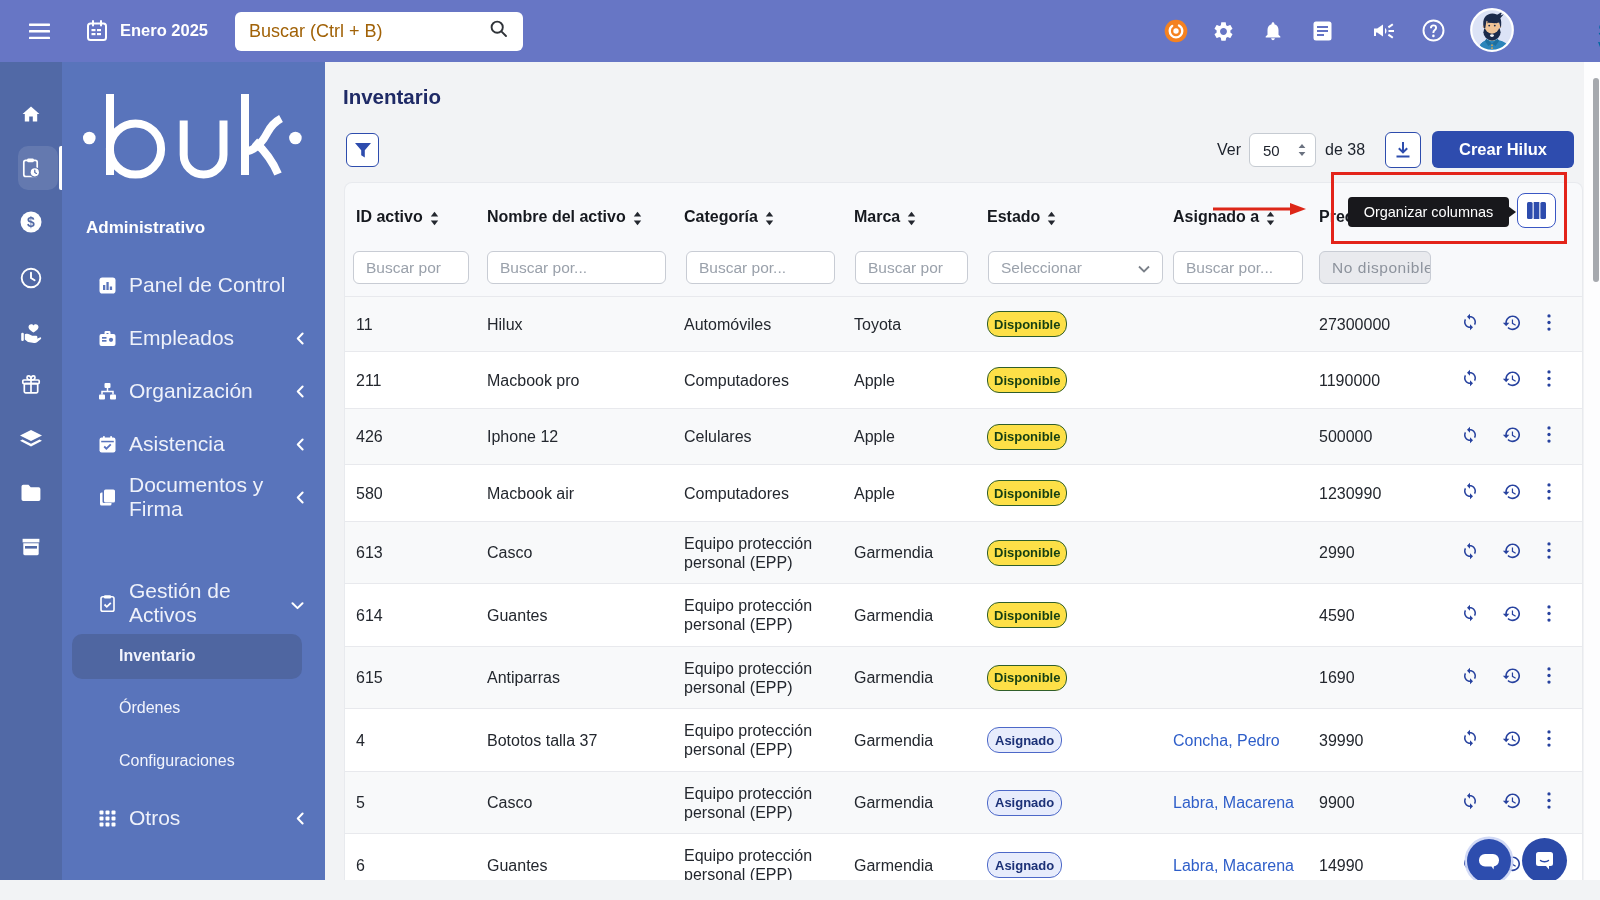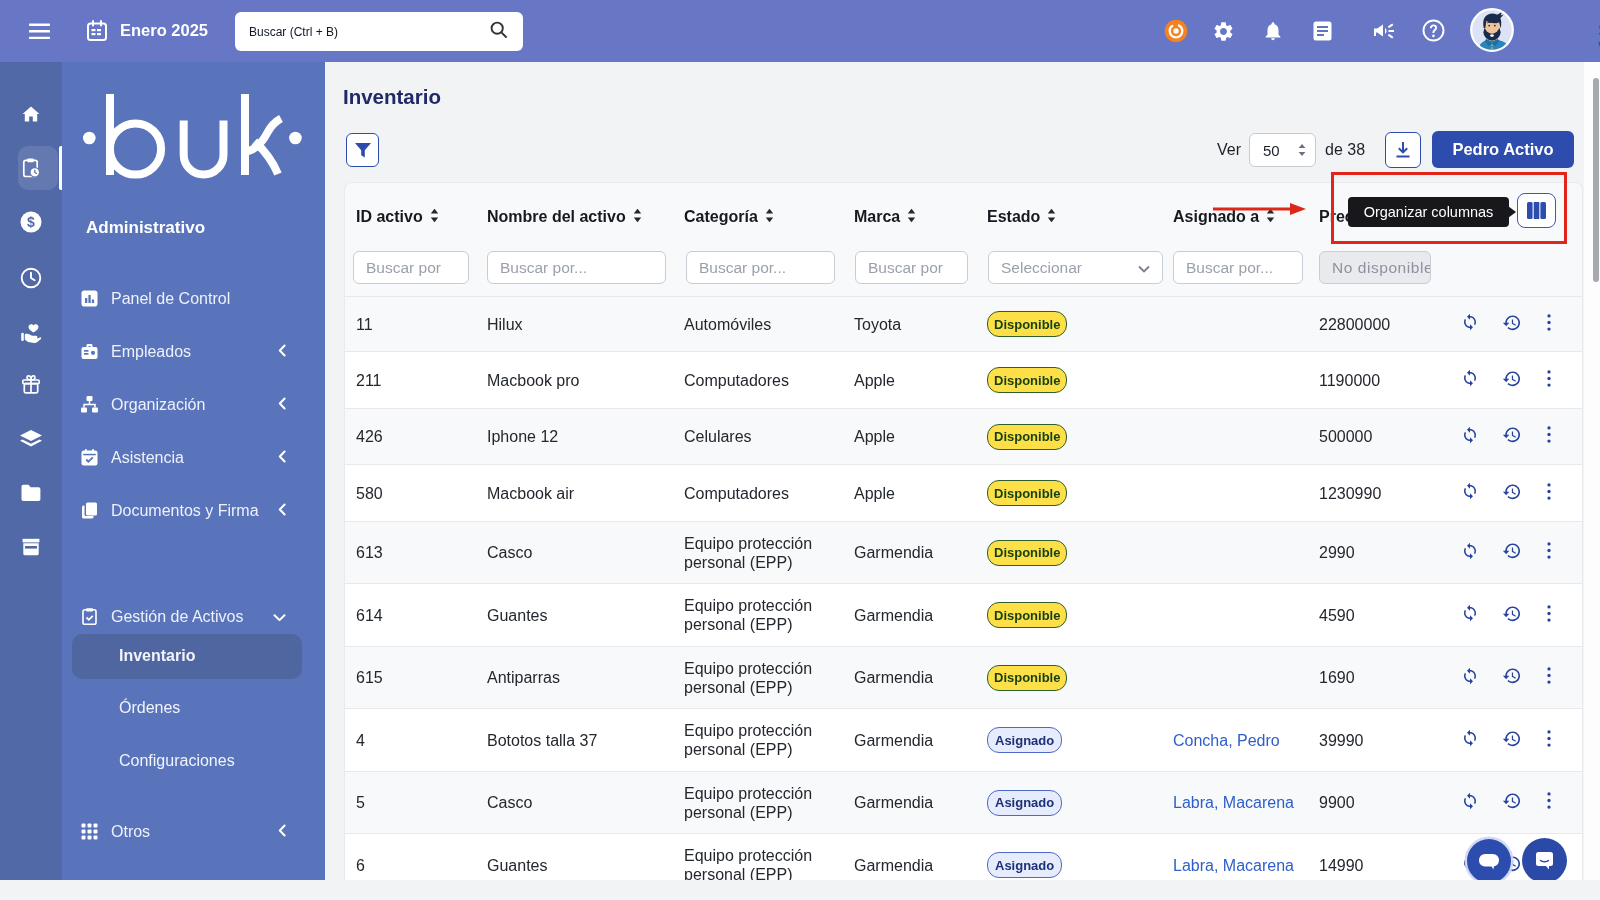--- a/index.html
+++ b/index.html
@@ -2,52 +2,52 @@
 <html><head><meta charset="utf-8">
 <style>
 *{margin:0;padding:0;box-sizing:border-box}
 html,body{width:1600px;height:900px;overflow:hidden}
 body{font-family:"Liberation Sans",sans-serif;background:#f2f3f5}
 .abs{position:absolute}
 #app{position:relative;width:1600px;height:880px;overflow:hidden}
 
 #topbar{left:0;top:0;width:1600px;height:62px;background:#6776c5;box-shadow:0 1px 4px rgba(30,35,80,.25)}
 #search{left:235px;top:12px;width:288px;height:39px;background:#fff;border-radius:6px;
- display:flex;align-items:center;padding:0 14px;color:#0f172a;font-size:12px}
+ display:flex;align-items:center;padding:0 14px;color:#a16207;font-size:18px}
 #search .mag{margin-left:auto}
 .tbtxt{color:#fff;font-size:16.5px;font-weight:bold}
 
 #rail{left:0;top:62px;width:62px;height:838px;background:#5169a6}
 .railic{left:0;width:62px;height:44px;display:flex;align-items:center;justify-content:center}
 #railsel{left:18px;top:146px;width:40px;height:44px;background:rgba(255,255,255,.11);border-radius:10px}
 #railbar{left:59px;top:146px;width:3.5px;height:44px;background:#fff;border-radius:2px 0 0 2px}
 
 #side{left:62px;top:62px;width:263px;height:838px;background:#5974bb}
 #adm{left:86px;top:218px;color:#fff;font-weight:bold;font-size:17px}
-.mi{left:56px;width:263px;height:46px;display:flex;align-items:flex-end;color:#eef1fa;font-size:16px}
+.mi{left:74px;width:263px;height:46px;display:flex;align-items:center;color:#eef1fa;font-size:21px}
 .mi .ic{width:19px;height:19px;margin-left:24px;margin-right:12px;flex:none}
 .mi .ch{margin-left:auto;margin-right:33px}
 #invsel{left:72px;top:634px;width:230px;height:45px;background:#4f66a1;border-radius:10px}
 .sub{left:62px;width:263px;height:46px;display:flex;align-items:center;color:#f2f4fc;font-size:16px;padding-left:57px}
 
 #main{left:325px;top:62px;width:1275px;height:838px;background:#f2f3f5}
 h1{position:absolute;left:343px;top:85px;font-size:20.5px;color:#1f2a66;font-weight:bold}
 .btn{border-radius:6px;display:flex;align-items:center;justify-content:center}
 #fbtn{left:346px;top:133px;width:33px;height:34px;background:#fff;border:1px solid #2d4cad}
 #ver{left:1217px;top:141px;font-size:16px;color:#1c212b}
 #sel50{left:1249px;top:133px;width:67px;height:34px;background:#fff;border:1px solid #c6cbd2;border-radius:6px;
  font-size:15px;color:#1c212b;display:flex;align-items:center;padding-left:13px}
 #de38{left:1325px;top:141px;font-size:16px;color:#1c212b}
 #dlbtn{left:1385px;top:132px;width:36px;height:36px;background:#fff;border:1px solid #2d4cad}
 #crear{left:1432px;top:131px;width:142px;height:37px;background:#2e4cae;color:#fff;font-weight:bold;font-size:16.5px}
 
 #card{left:344px;top:182px;width:1239px;height:718px;background:#f8f9fb;border:1px solid #e8eaee;border-bottom:none;border-radius:8px 8px 0 0}
 .grid{display:grid;grid-template-columns:142px 197px 170px 133px 186px 146px 130px auto;align-items:center}
 #hrow{left:0;top:0;width:1237px;height:68px;font-weight:bold;font-size:16px;color:#16191f}
-.hcell{display:flex;align-items:flex-start;gap:6px}
+.hcell{display:flex;align-items:flex-end;gap:6px}
 .hcell:first-child{padding-left:11px}
 .fin{position:absolute;top:68px;height:33px;border:1px solid #c8ccd4;border-radius:6px;background:#fff;
  font-size:15.5px;color:#9aa1ab;display:flex;align-items:center;padding:0 12px}
 .rows{left:0;top:114px;width:1237px}
 .row{width:1237px;font-size:16px;color:#23272e;border-bottom:1px solid #e8e9ed;line-height:19px}
 .row .c1{padding-left:11px}
 .badge{display:inline-block;padding:2.5px 6px;border-radius:12px;font-size:13px;font-weight:bold}
 .bg{background:#fde047;border:1.5px solid #2f5e2b;color:#153f12}
 .bb{background:#e7ecfc;border:1.5px solid #4c68c8;color:#1c3177;padding:2.5px 7px}
 .link{color:#2e5ec9}
@@ -304,21 +304,21 @@
           <path d="M5 14 1.6 10h6.8z" fill="#6b7280"></path>
         </svg>
       </span></div>
 <div id="de38" class="abs">de 38</div>
 <div id="dlbtn" class="abs btn">
       <svg width="20" height="20" viewBox="0 0 20 20">
         <path d="M10 2v10M5.8 8.2 10 12.4l4.2-4.2" stroke="#2d4cad" stroke-width="2" fill="none"></path>
         <rect x="3.5" y="15.5" width="13" height="2" fill="#2d4cad"></rect>
       </svg>
     </div>
-<div id="crear" class="abs btn">Pedro Activo</div>
+<div id="crear" class="abs btn">Crear Hilux</div>
 <div id="card" class="abs">
 <div id="hrow" class="abs grid">
         <div class="hcell">ID activo<svg width="11" height="15" viewBox="0 0 11 15">
             <path d="M5.5 .8 9.2 5.4H1.8z" fill="#23272e"></path>
             <path d="M5.5 14.2 1.8 9.6h7.4z" fill="#23272e"></path>
           </svg></div>
         <div class="hcell">Nombre del activo<svg width="11" height="15" viewBox="0 0 11 15">
             <path d="M5.5 .8 9.2 5.4H1.8z" fill="#23272e"></path>
             <path d="M5.5 14.2 1.8 9.6h7.4z" fill="#23272e"></path>
           </svg></div>
@@ -352,21 +352,21 @@
 <div class="fin" style="left:974px;width:112px;background:#e9eaee;color:#8d939d;border-color:#c8ccd4;overflow:hidden;white-space:nowrap;padding-right:0;letter-spacing:.55px">No disponible</div>
 <div class="abs" style="left:0;top:113px;width:1237px;height:1px;background:#e8e9ed"></div>
 <div class="rows abs">
 <div class="row grid" style="height:55px;background:#f8f9fa">
           <div class="c1">11</div>
           <div>Hilux</div>
           <div>Automóviles</div>
           <div>Toyota</div>
           <div><span class="badge bg">Disponible</span></div>
           <div></div>
-          <div>22800000</div>
+          <div>27300000</div>
           <div class="acts">
             <span style="margin-left:12px"><svg width="18" height="18" viewBox="0 0 18 18">
                 <g transform="translate(18,0) scale(-0.75,0.75)">
                   <path d="M12 6v3l4-4-4-4v3c-4.42 0-8 3.58-8 8 0 1.57.46 3.03 1.24 4.26L6.7 14.8c-.45-.83-.7-1.79-.7-2.8 0-3.31 2.69-6 6-6zm6.76 1.74L17.3 9.2c.44.84.7 1.79.7 2.8 0 3.31-2.69 6-6 6v-3l-4 4 4 4v-3c4.42 0 8-3.58 8-8 0-1.57-.46-3.03-1.24-4.26z" fill="#27429f"></path>
                 </g>
               </svg></span>
             <span style="margin-left:23px"><svg width="19" height="19" viewBox="0 0 19 19">
                 <g transform="scale(0.82)">
                   <path d="M13 3c-4.97 0-9 4.03-9 9H1l3.89 3.89.07.14L9 12H6c0-3.87 3.13-7 7-7s7 3.13 7 7-3.13 7-7 7c-1.93 0-3.68-.79-4.94-2.06l-1.42 1.42C8.27 19.99 10.51 21 13 21c4.97 0 9-4.03 9-9s-4.03-9-9-9zm-1 5v5l4.28 2.54.72-1.21-3.5-2.08V8H12z" fill="#27429f"></path>
                 </g>

